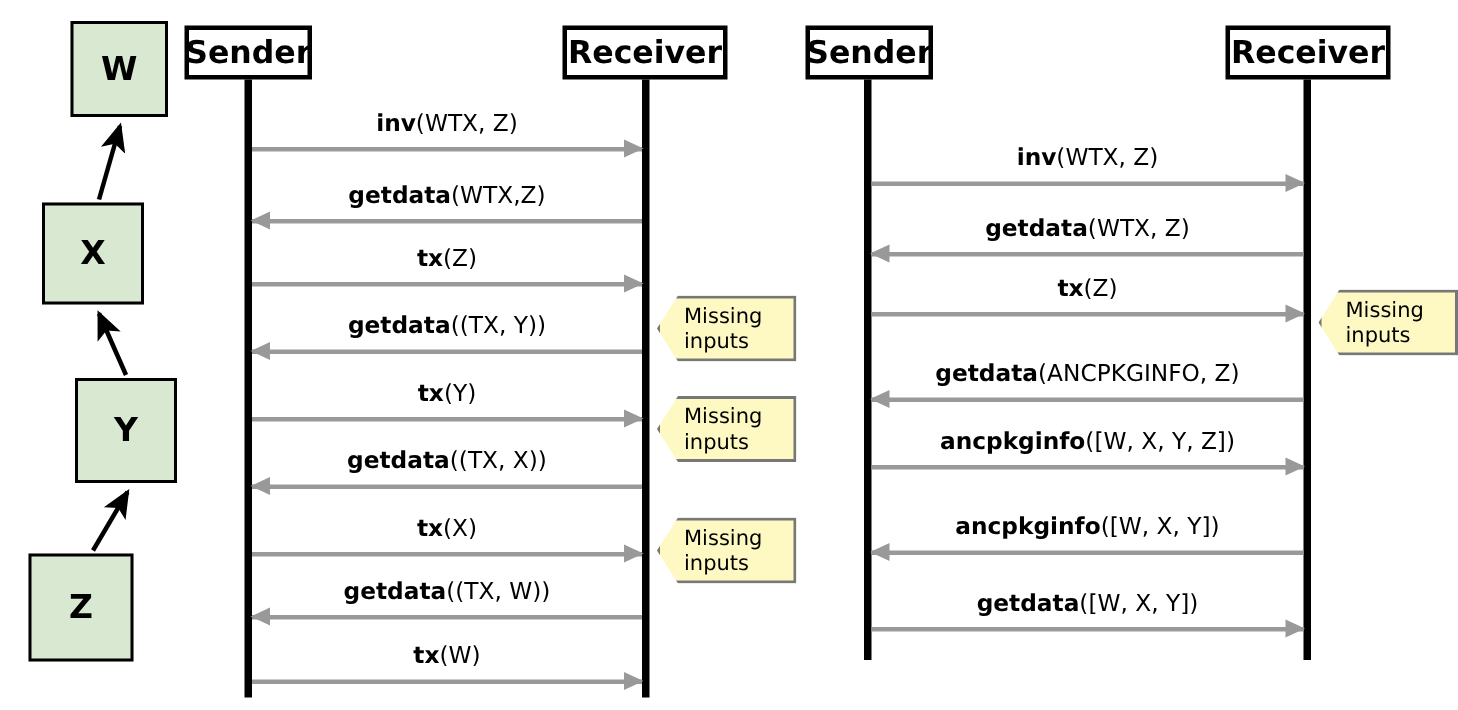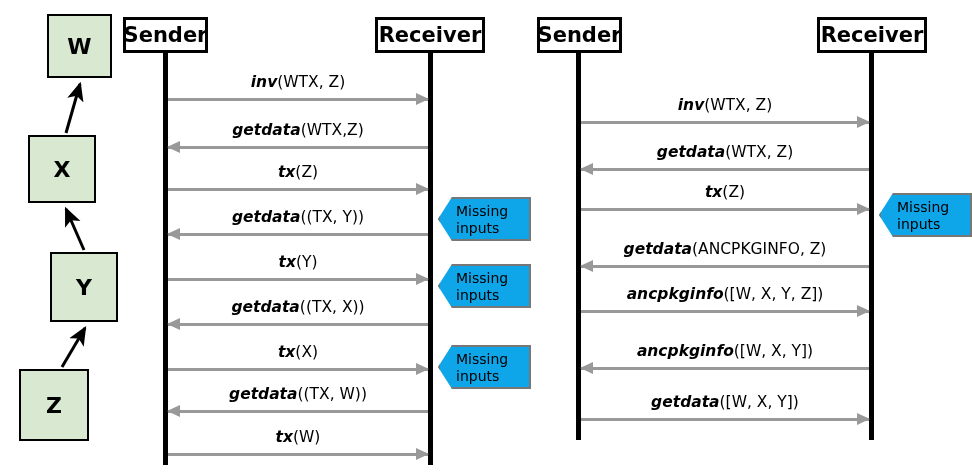--- a/index.html
+++ b/index.html
@@ -89,27 +89,26 @@
     left: 0;
     right: 0;
     text-align: center;
     font-size: 15.5px;
     color: #000000;
     white-space: nowrap;
     line-height: 1.1;
   }
   .msg .label b {
     font-weight: bold;
-    font-style: italic;
   }
 
   
   .callout {
     position: absolute;
-    background: #0ea5e9;
+    background: #fef9c3;
     border: 2px solid #777777;
     box-sizing: border-box;
     font-size: 14px;
     color: #000000;
     line-height: 1.18;
     padding: 4px 6px 4px 16px;
     clip-path: polygon(14px 0, 100% 0, 100% 100%, 14px 100%, 0 50%);
     white-space: nowrap;
   }
 

